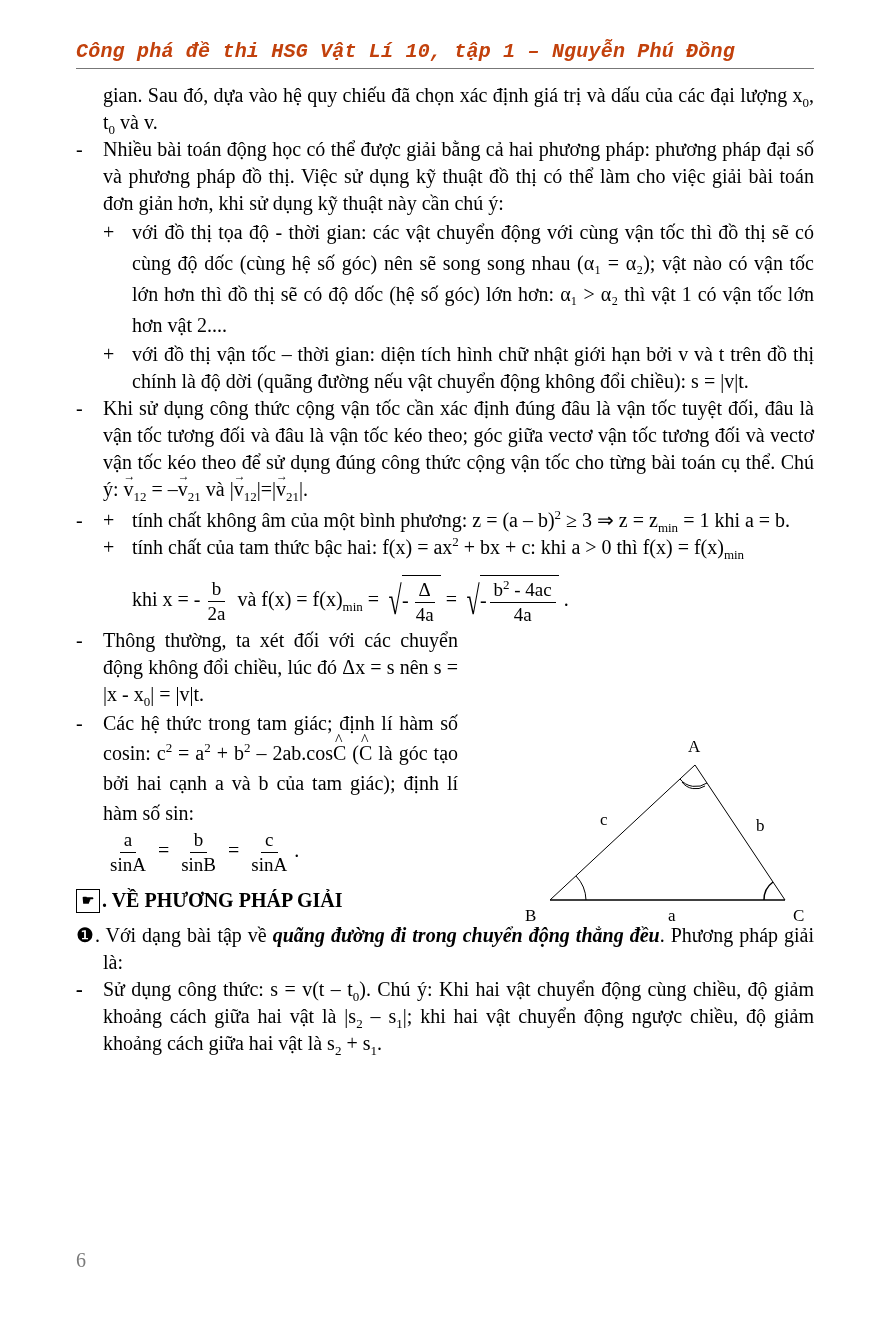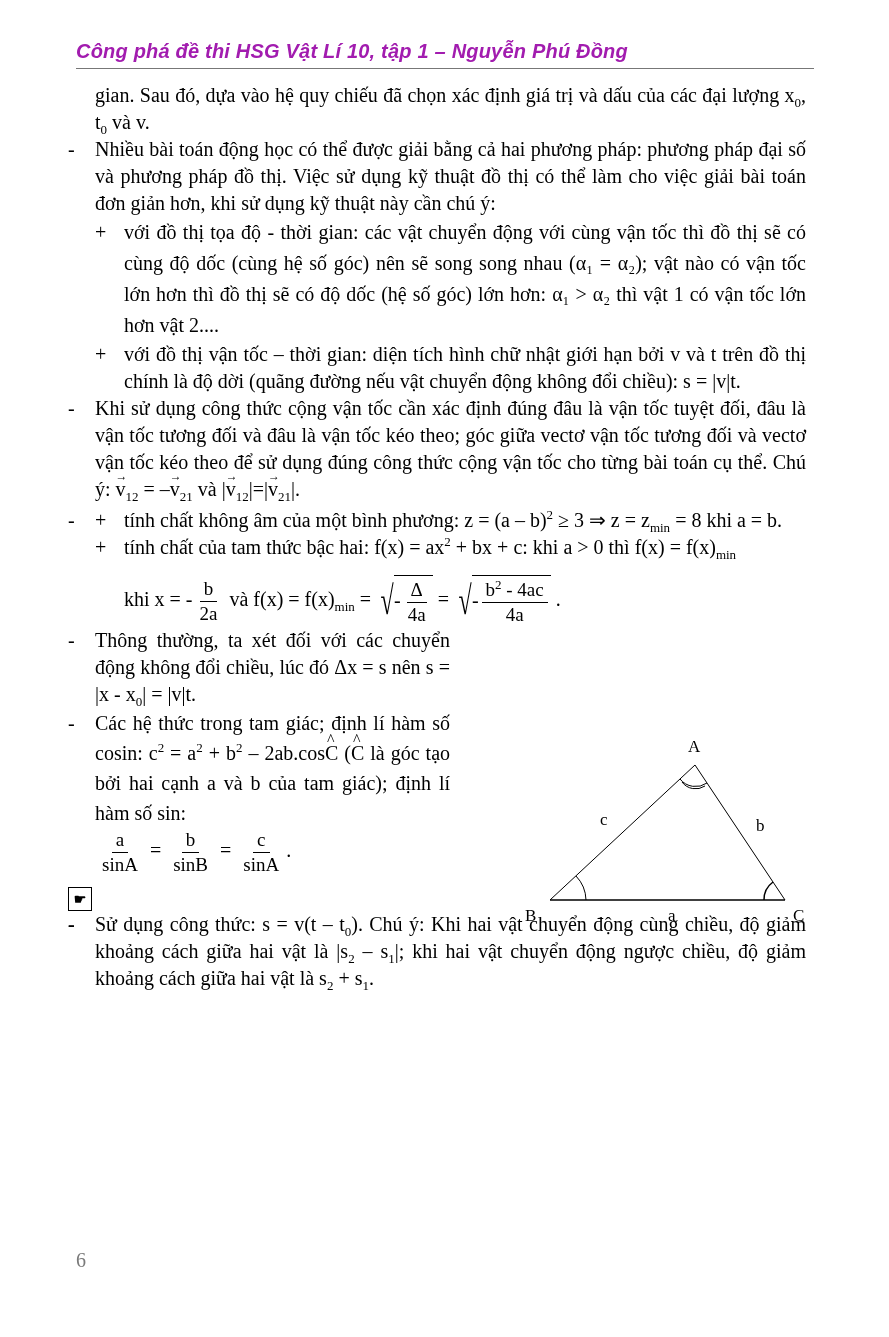--- a/index.html
+++ b/index.html
@@ -1,22 +1,22 @@
 <!DOCTYPE html>
 <html><head>
 <meta charset="utf-8">
 <style>
   html, body { margin: 0; padding: 0; background: #ffffff; }
   body { width: 889px; height: 1337px; position: relative; overflow: hidden;
          font-family: "Liberation Serif", serif; color: #000; }
   .header { position: absolute; left: 76px; top: 40px; width: 738px;
-            font-family: Liberation Sans, sans-serif; font-style: italic; font-weight: bold;
-            font-size: 20px; color: #a21caf; letter-spacing: 0.2px; }
+            font-family: Liberation Mono, monospace; font-style: italic; font-weight: bold;
+            font-size: 20px; color: #c2410c; letter-spacing: 0.2px; }
   .header-rule { position: absolute; left: 76px; top: 68px; width: 738px; height: 1px; background: #777; }
-  .content { position: absolute; left: 68px; top: 82px; width: 738px; font-size: 20px; line-height: 27px; }
+  .content { position: absolute; left: 76px; top: 82px; width: 738px; font-size: 20px; line-height: 27px; }
   p { margin: 0; text-align: justify; }
   .item { position: relative; padding-left: 27px; text-align: justify; }
   .item .mark { position: absolute; left: 0; top: 0; }
   .sub { position: relative; padding-left: 56px; text-align: justify; }
   .sub .mark { position: absolute; left: 27px; top: 0; }
   sub, sup { font-size: 13px; line-height: 0; }
   .frac { display: inline-flex; flex-direction: column; align-items: center; vertical-align: middle; margin: 0 3px; font-size: 19px; line-height: 24px; }
   .frac .num { padding: 0 4px; border-bottom: 1px solid #000; }
   .frac .den { padding: 0 4px; }
   .sqrt { display: inline-flex; align-items: center; vertical-align: middle; }
@@ -62,21 +62,21 @@
   <div class="item">
     <span class="mark">-</span>
     <span>Khi sử dụng công thức cộng vận tốc cần xác định đúng đâu là vận tốc tuyệt đối, đâu là vận tốc tương đối và đâu là vận tốc kéo theo; góc giữa vectơ vận tốc tương đối và vectơ vận tốc kéo theo để sử dụng đúng công thức cộng vận tốc cho từng bài toán cụ thể. Chú ý: </span><span class="vec">v</span><sub>12</sub><span> = –</span><span class="vec">v</span><sub>21</sub><span> và |</span><span class="vec">v</span><sub>12</sub><span>|=|</span><span class="vec">v</span><sub>21</sub><span>|.</span>
   </div>
 
   <div class="item" style="margin-top:4px">
     <span class="mark">-</span>
   </div>
   <div class="sub">
     <span class="mark">+</span>
-    <span>tính chất không âm của một bình phương: z = (a – b)</span><sup>2</sup><span> ≥ 3 ⇒ z = z</span><sub>min</sub><span> = 8 khi a = b.</span>
+    <span>tính chất không âm của một bình phương: z = (a – b)</span><sup>2</sup><span> ≥ 3 ⇒ z = z</span><sub>min</sub><span> = 1 khi a = b.</span>
   </div>
   <div class="sub">
     <span class="mark">+</span>
     <span>tính chất của tam thức bậc hai: f(x) = ax</span><sup>2</sup><span> + bx + c: khi a &gt; 0 thì f(x) = f(x)</span><sub>min</sub>
     <div style="margin-top:14px">
       <span>khi x = -</span><span class="frac">
           <span class="num">b</span>
           <span class="den">2a</span>
         </span>
       <span> và f(x) = f(x)</span><sub>min</sub><span> = </span>
@@ -121,22 +121,26 @@
         <span class="frac">
             <span class="num">c</span>
             <span class="den">sinA</span>
           </span><span>.</span>
       </div>
     </div>
   </div>
 
   <div class="section-title">
     <span class="key-box">☛</span>
+    <span>. VỀ PHƯƠNG PHÁP GIẢI</span>
   </div>
 
+  <div style="margin-top:8px; padding-left:27px; text-indent:-27px; text-align:justify">
+    <span>❶</span><span>. Với dạng bài tập về </span><span class="bold-italic">quãng đường đi trong chuyển động thẳng đều</span><span>. Phương pháp giải là:</span>
+  </div>
   <div class="item">
     <span class="mark">-</span>
   </div>
   <div class="item">
     <span class="mark">-</span>
     <span>Sử dụng công thức: s = v(t – t</span><sub>0</sub><span>). Chú ý: Khi hai vật chuyển động cùng chiều, độ giảm khoảng cách giữa hai vật là |s</span><sub>2</sub><span> – s</span><sub>1</sub><span>|; khi hai vật chuyển động ngược chiều, độ giảm khoảng cách giữa hai vật là s</span><sub>2</sub><span> + s</span><sub>1</sub><span>.</span>
   </div>
 </div>
 
 <svg class="triangle" viewBox="0 0 300 195">

